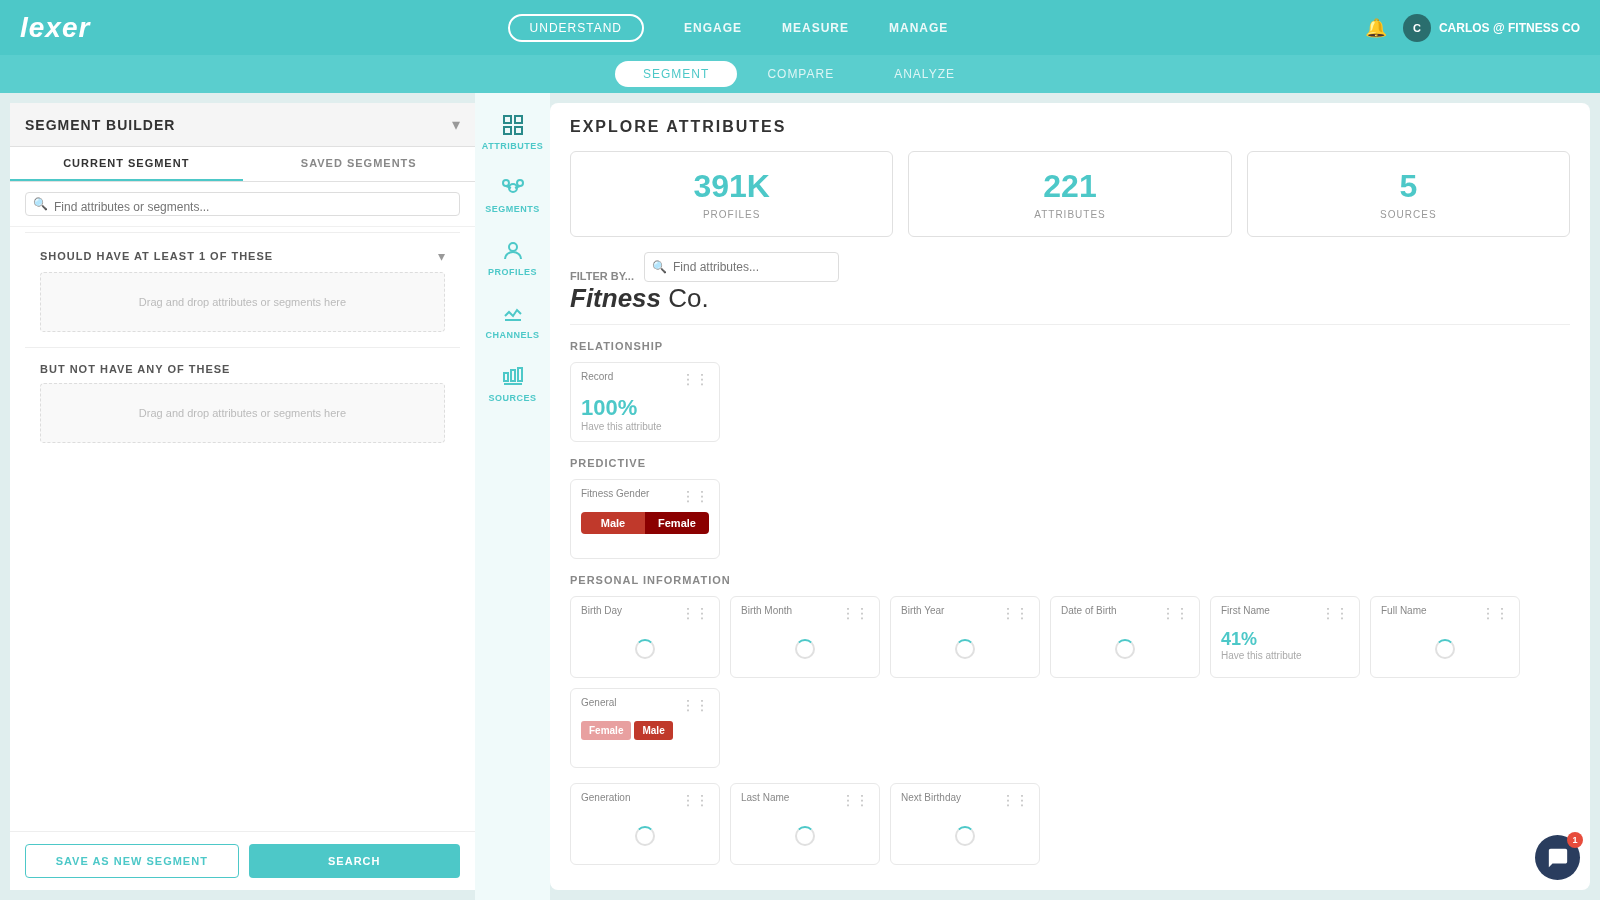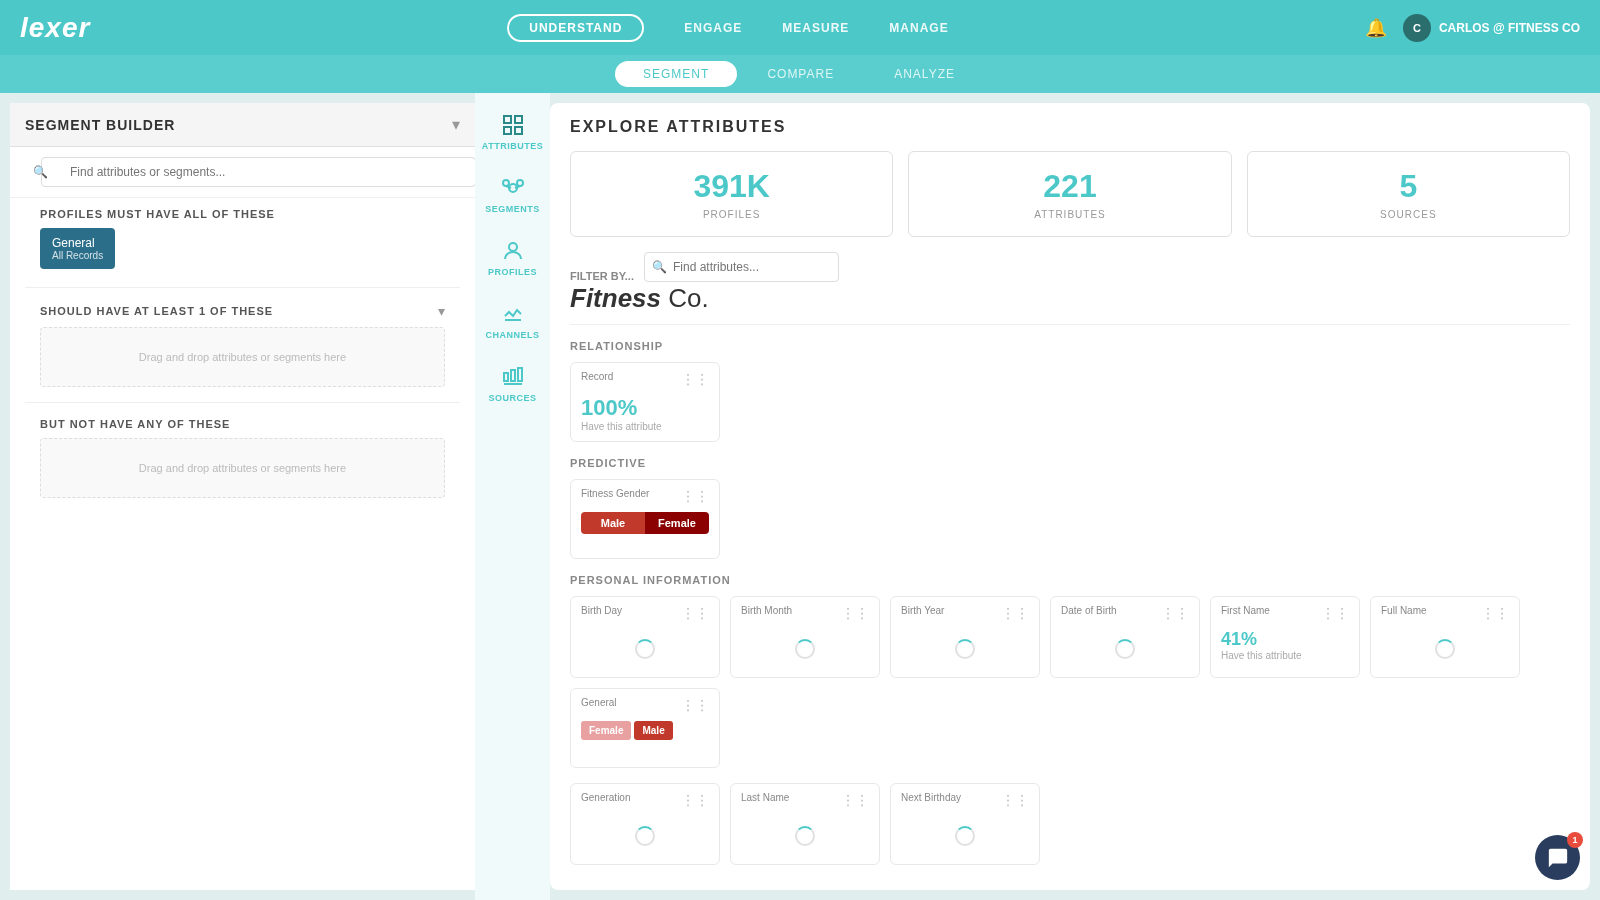--- a/index.html
+++ b/index.html
@@ -25,21 +25,21 @@
       display: flex;
       gap: 40px;
       align-items: center;
     }
     .nav-understand {
       border: 2px solid white;
       border-radius: 20px;
       padding: 5px 20px;
       color: white;
       font-size: 12px;
-      font-weight: bold;
+      font-weight: normal;
       cursor: pointer;
       letter-spacing: 1px;
     }
     .nav-link {
       color: white;
       font-size: 12px;
       font-weight: bold;
       letter-spacing: 1px;
       cursor: pointer;
       opacity: 0.9;
@@ -144,26 +144,25 @@
       border-bottom: 2px solid #4dc8c8;
     }
     .sb-search {
       padding: 10px 15px;
       border-bottom: 1px solid #f0f0f0;
     }
     .sb-search input {
       width: 100%;
       border: 1px solid #ddd;
       border-radius: 4px;
-      padding: 7px 10px 7px 28px;
+      padding: 7px 10px 1px 28px;
       font-size: 12px;
       color: #a16207;
       outline: none;
       background: white;
-      margin-left: 16px;
     }
     .sb-search-wrap {
       position: relative;
     }
     .sb-search-icon {
       position: absolute;
       left: 8px;
       top: 50%;
       transform: translateY(-50%);
       color: #bbb;
@@ -553,57 +552,56 @@
   <div class="sub-nav-item">ANALYZE</div>
 </div>
 
 <div class="main-content">
 
   <div class="segment-builder">
     <div class="sb-header">
       <span class="sb-title">SEGMENT BUILDER</span>
       <span class="sb-dropdown-icon">▾</span>
     </div>
+    <div class="sb-tabs">
+      <div class="sb-tab active">CURRENT SEGMENT</div>
+      <div class="sb-tab">SAVED SEGMENTS</div>
+    </div>
     <div class="sb-search">
       <div class="sb-search-wrap">
         <span class="sb-search-icon">🔍</span>
         <input type="text" placeholder="Find attributes or segments..." style="">
       </div>
     </div>
     <div class="scroll-area">
       <div class="sb-inner">
-        <div class="sb-section">
-          <div class="sb-section-header">
-            <span class="sb-section-title">PROFILES MUST HAVE ALL OF THESE</span>
-          </div>
-          <div class="sb-tag">
-            <div>General</div>
-            <div class="tag-sub">All Records</div>
-          </div>
-        </div>
         <div class="divider"></div>
         <div class="sb-section">
           <div class="sb-section-header">
             <span class="sb-section-title">SHOULD HAVE AT LEAST 1 OF THESE</span>
             <span class="sb-section-toggle">▾</span>
           </div>
           <div class="sb-drop-area">
             <span>Drag and drop attributes or segments here</span>
           </div>
         </div>
         <div class="divider"></div>
         <div class="sb-section">
           <div class="sb-section-header">
             <span class="sb-section-title">BUT NOT HAVE ANY OF THESE</span>
           </div>
           <div class="sb-drop-area">
             <span>Drag and drop attributes or segments here</span>
           </div>
         </div>
       </div>
+    </div>
+    <div class="sb-footer">
+      <button class="btn-save">SAVE AS NEW SEGMENT</button>
+      <button class="btn-search">SEARCH</button>
     </div>
   </div>
 
   <div class="icon-sidebar">
 
     <div class="icon-item active">
       <svg viewBox="0 0 24 24" fill="none" stroke="currentColor" stroke-width="2">
         <rect x="3" y="3" width="7" height="7"></rect>
           <rect x="14" y="3" width="7" height="7"></rect>
         <rect x="3" y="14" width="7" height="7"></rect>

